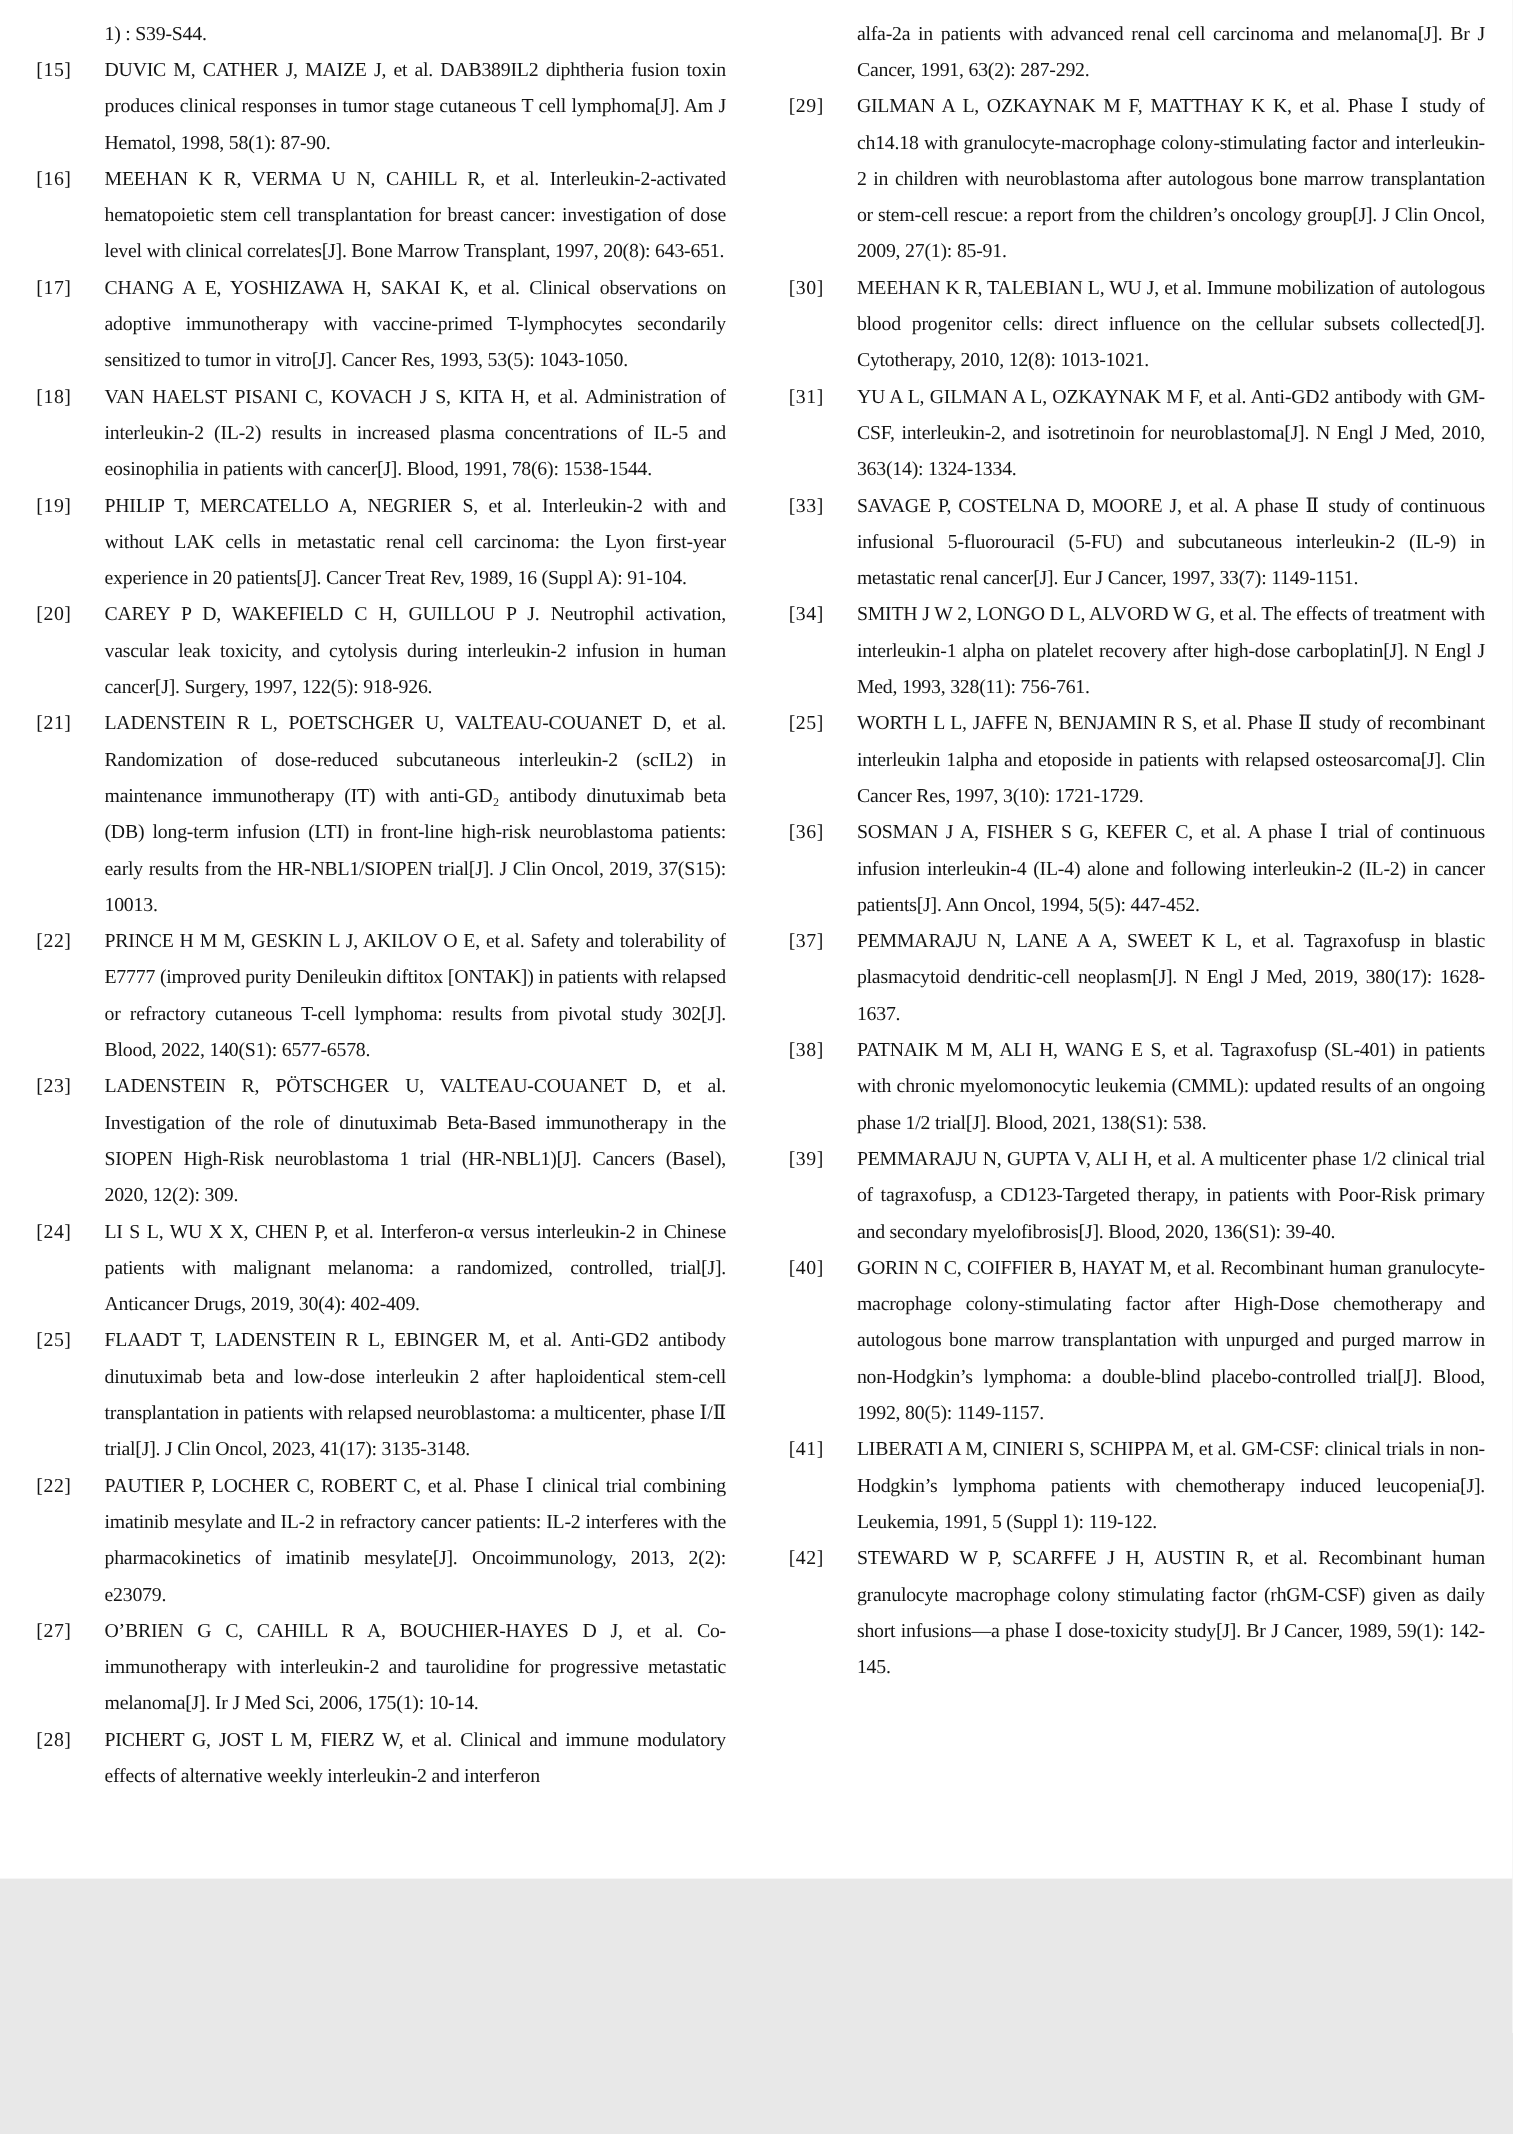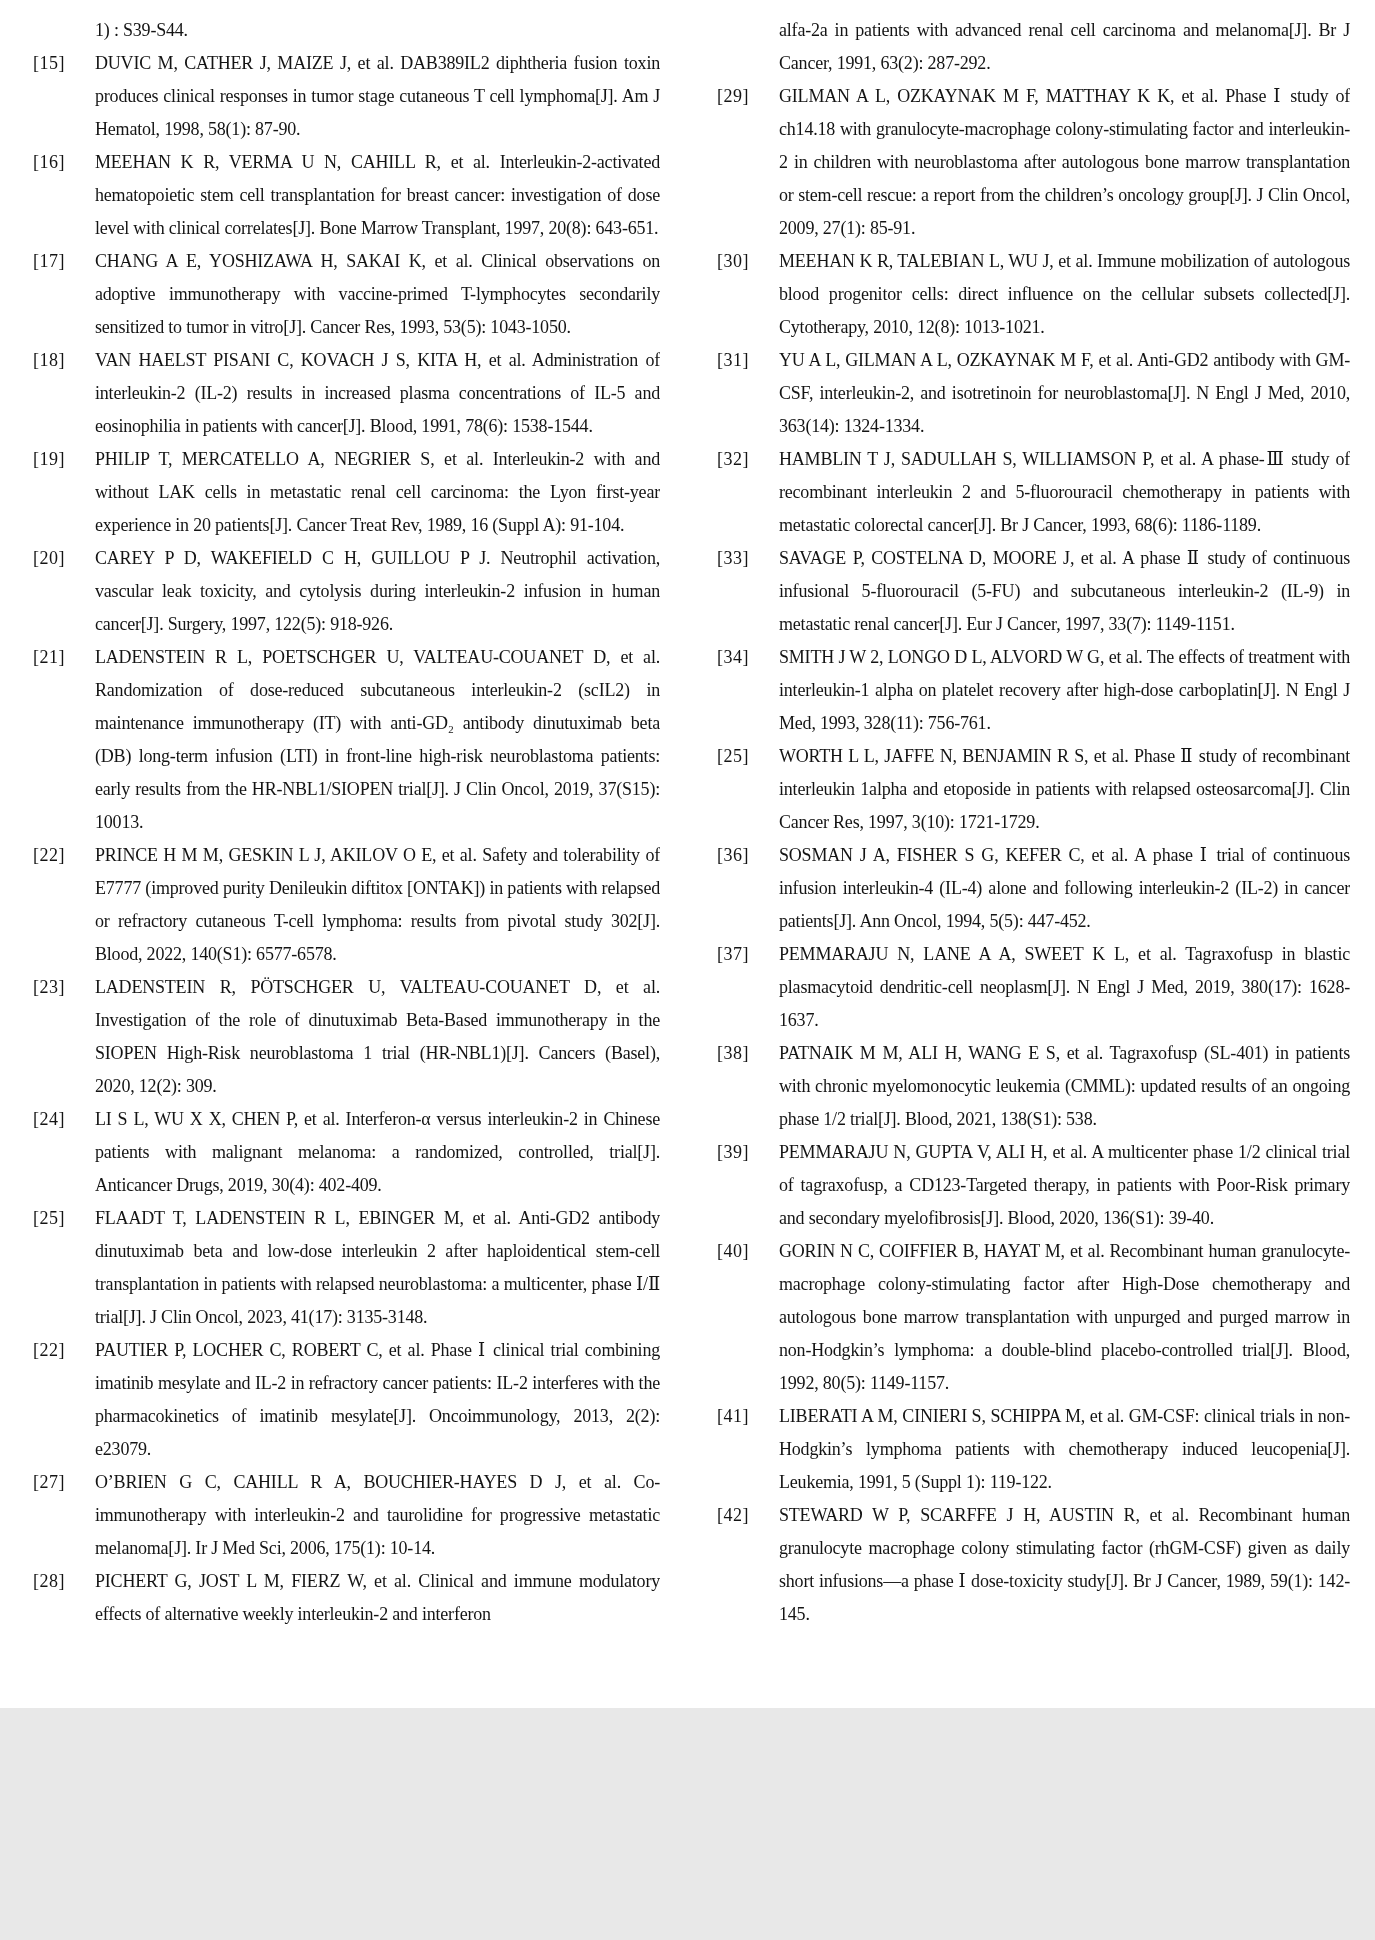--- a/index.html
+++ b/index.html
@@ -130,24 +130,20 @@
       </div>
       <div class="ref">
         <span class="num">[30]</span>
         <div class="txt">MEEHAN K R, TALEBIAN L, WU J, et al. Immune mobilization of autologous blood progenitor cells: direct influence on the cellular subsets collected[J]. Cytotherapy, 2010, 12(8): 1013-1021.</div>
       </div>
       <div class="ref">
         <span class="num">[31]</span>
         <div class="txt">YU A L, GILMAN A L, OZKAYNAK M F, et al. Anti-GD2 antibody with GM-CSF, interleukin-2, and isotretinoin for neuroblastoma[J]. N Engl J Med, 2010, 363(14): 1324-1334.</div>
       </div>
       <div class="ref">
-        <span class="num">[32]</span>
-        <div class="txt">HAMBLIN T J, SADULLAH S, WILLIAMSON P, et al. A phase-Ⅲ study of recombinant interleukin 2 and 5-fluorouracil chemotherapy in patients with metastatic colorectal cancer[J]. Br J Cancer, 1993, 68(6): 1186-1189.</div>
-      </div>
-      <div class="ref">
         <span class="num">[33]</span>
         <div class="txt">SAVAGE P, COSTELNA D, MOORE J, et al. A phase Ⅱ study of continuous infusional 5-fluorouracil (5-FU) and subcutaneous interleukin-2 (IL-9) in metastatic renal cancer[J]. Eur J Cancer, 1997, 33(7): 1149-1151.</div>
       </div>
       <div class="ref">
         <span class="num">[34]</span>
         <div class="txt">SMITH J W 2, LONGO D L, ALVORD W G, et al. The effects of treatment with interleukin-1 alpha on platelet recovery after high-dose carboplatin[J]. N Engl J Med, 1993, 328(11): 756-761.</div>
       </div>
       <div class="ref">
         <span class="num">[25]</span>
         <div class="txt">WORTH L L, JAFFE N, BENJAMIN R S, et al. Phase Ⅱ study of recombinant interleukin 1alpha and etoposide in patients with relapsed osteosarcoma[J]. Clin Cancer Res, 1997, 3(10): 1721-1729.</div>

